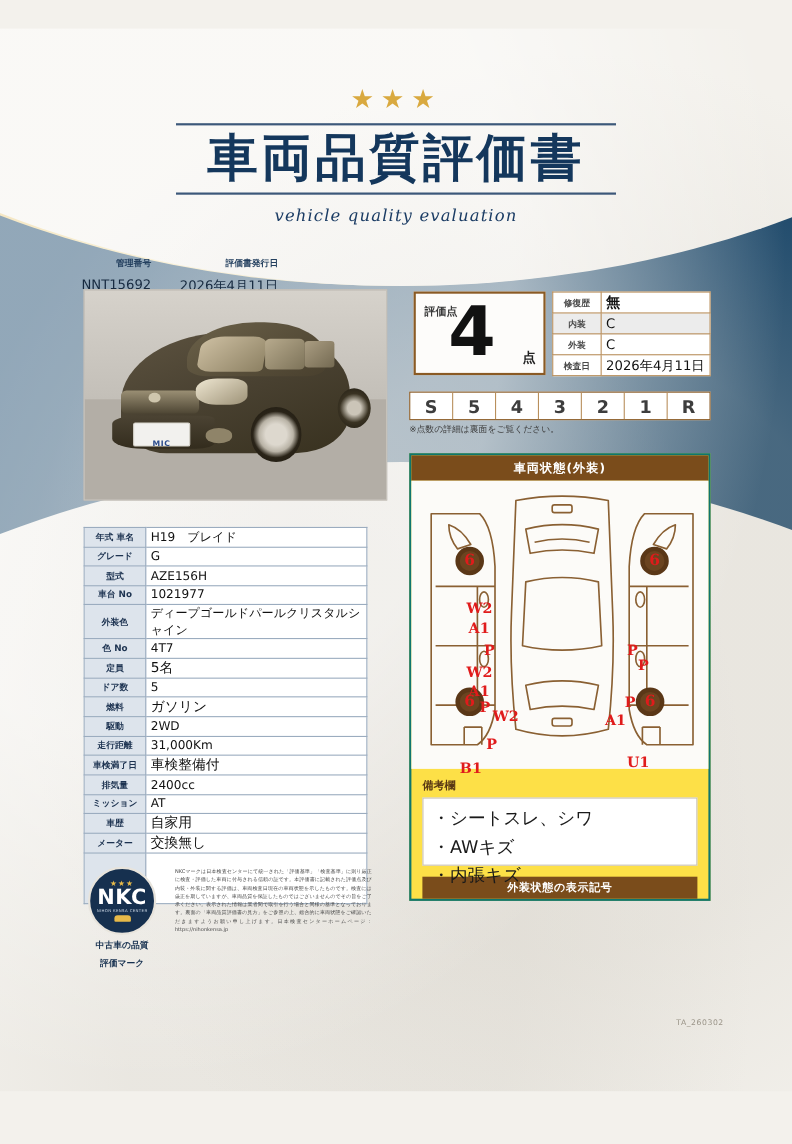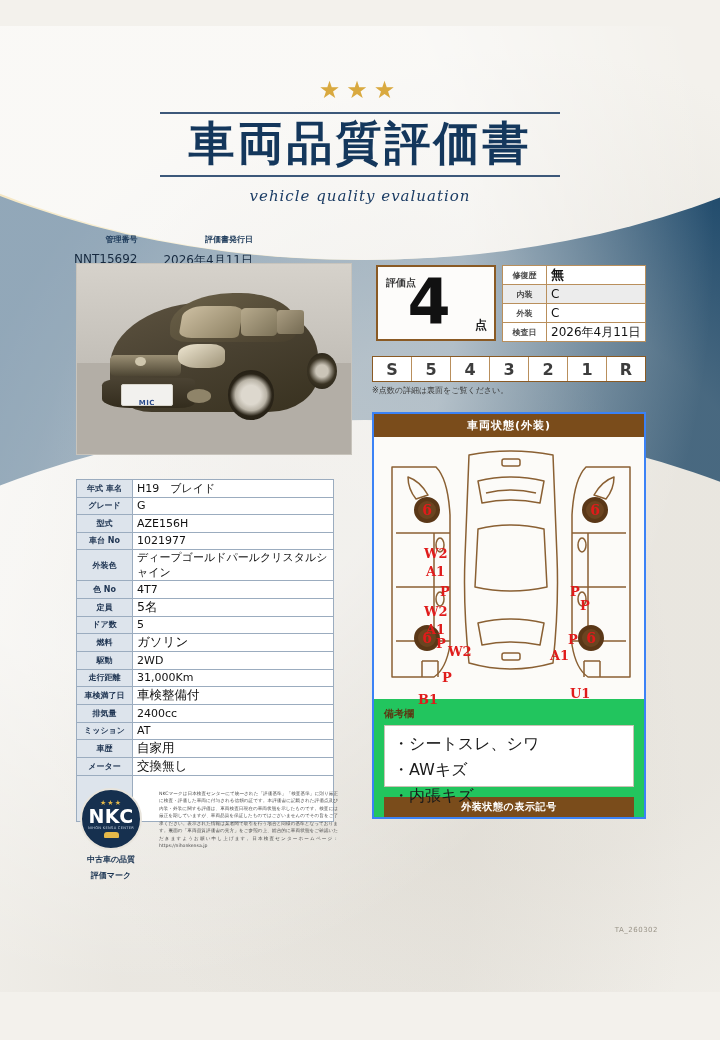--- a/index.html
+++ b/index.html
@@ -162,21 +162,21 @@
   .nkc-stars { color:#e6b949; font-size:7px; letter-spacing:1px; line-height:1; }
   .nkc-main { font-size:19px; font-weight:bold; letter-spacing:.5px; line-height:1.05; }
   .nkc-sub { font-size:3.6px; letter-spacing:.3px; color:#c8d4e2; }
   .nkc-car { width:15px; height:6px; margin-top:2px; background:#e6b949; border-radius:3px 3px 1px 1px; }
   .nkc-cap { font-size:8px; font-weight:bold; color:#16304f; line-height:1.5; margin-top:4px; }
   .nkc-text { flex:1; font-size:4.6px; line-height:1.62; color:#4a4a4a; text-align:justify; padding-top:2px; }
 
   
   .panel {
     position:absolute; left:372px; top:412px; width:274px;
-    border:2px solid #3b82f6; background:#22c55e;
+    border:2px solid #0f766e; background:#fde047;
   }
   .panel-hd {
     background:#7a4c1b; color:#fff; font-size:11px; font-weight:bold;
     text-align:center; padding:4px 0; letter-spacing:1px;
   }
   .diagram { position:relative; height:262px; background:#fcfbf8; }
   .diagram svg { position:absolute; left:0; top:0; }
   .mk { position:absolute; color:#e01b1b; font-size:13px; font-weight:bold;
         font-family:"DejaVu Serif","Liberation Serif",serif; line-height:1; }
   .tire {

